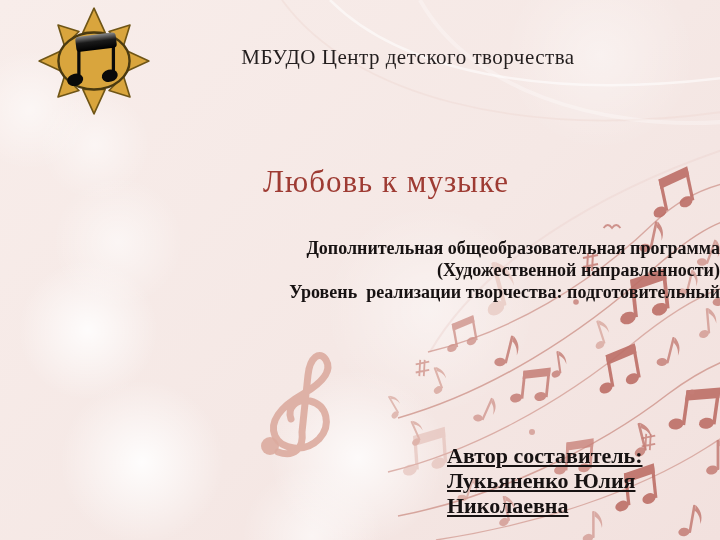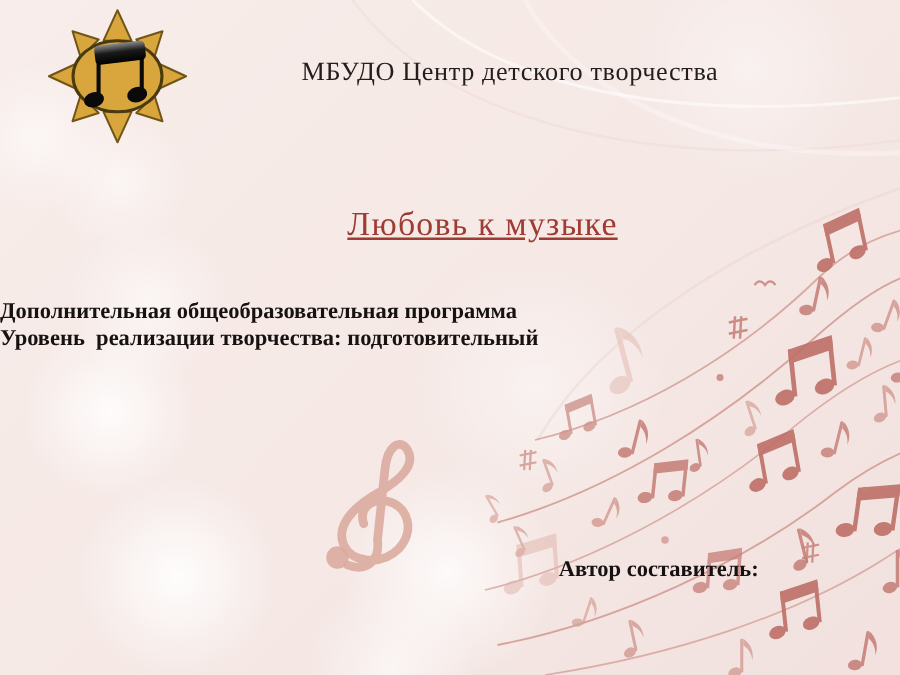--- a/index.html
+++ b/index.html
@@ -21,30 +21,30 @@
       linear-gradient(135deg,#f8edea 0%,#f5e8e5 55%,#f2e1de 100%);
   }
   .decor{position:absolute;left:0;top:0;z-index:1;pointer-events:none;}
   .logo{position:absolute;left:31px;top:6px;width:126px;height:110px;z-index:3;}
   .org-title{
     position:absolute;left:178px;top:45px;width:460px;z-index:2;
     text-align:center;font-size:21px;letter-spacing:.5px;color:#231e1e;
   }
   .main-title{
     position:absolute;left:216px;top:164px;width:340px;z-index:2;
-    text-align:center;font-size:27px;letter-spacing:1px;color:#9e3b33;text-decoration:underline;
+    text-align:center;font-size:31px;letter-spacing:1px;color:#9e3b33;
   }
   .program{
     position:absolute;left:0;top:238px;width:720px;z-index:2;
-    text-align:left;font-size:18px;font-weight:bold;line-height:21.8px;color:#171212;
+    text-align:right;font-size:18px;font-weight:bold;line-height:21.8px;color:#171212;
   }
   .program-line{white-space:pre-wrap;}
   .author{
     position:absolute;left:447px;top:443px;z-index:2;
-    font-size:18px;font-weight:bold;line-height:25px;color:#171212;
+    font-size:22px;font-weight:bold;line-height:25px;color:#171212;text-decoration:underline;
   }
 </style>
 </head>
 <body>
 
 <div class="slide">
 
   <svg class="decor" width="720" height="540" viewBox="0 0 720 540" aria-hidden="true">
     <defs>
       <g id="n8">
@@ -153,20 +153,22 @@
       <rect x="44" y="28" width="40" height="15" rx="3.5" transform="rotate(-7 64 35.5)" fill="url(#gl)"></rect>
     </g>
   </svg>
 
   <div class="org-title">МБУДО Центр детского творчества</div>
 
   <div class="main-title">Любовь к музыке</div>
 
   <div class="program">
     <div class="program-line">Дополнительная общеобразовательная программа</div>
+    <div class="program-line">(Художественной направленности)</div>
     <div class="program-line">Уровень  реализации творчества: подготовительный</div>
   </div>
 
   <div class="author">
     <div>Автор составитель:</div>
+    <div>Лукьяненко Юлия Николаевна</div>
   </div>
 
 </div>
 
 </body></html>

